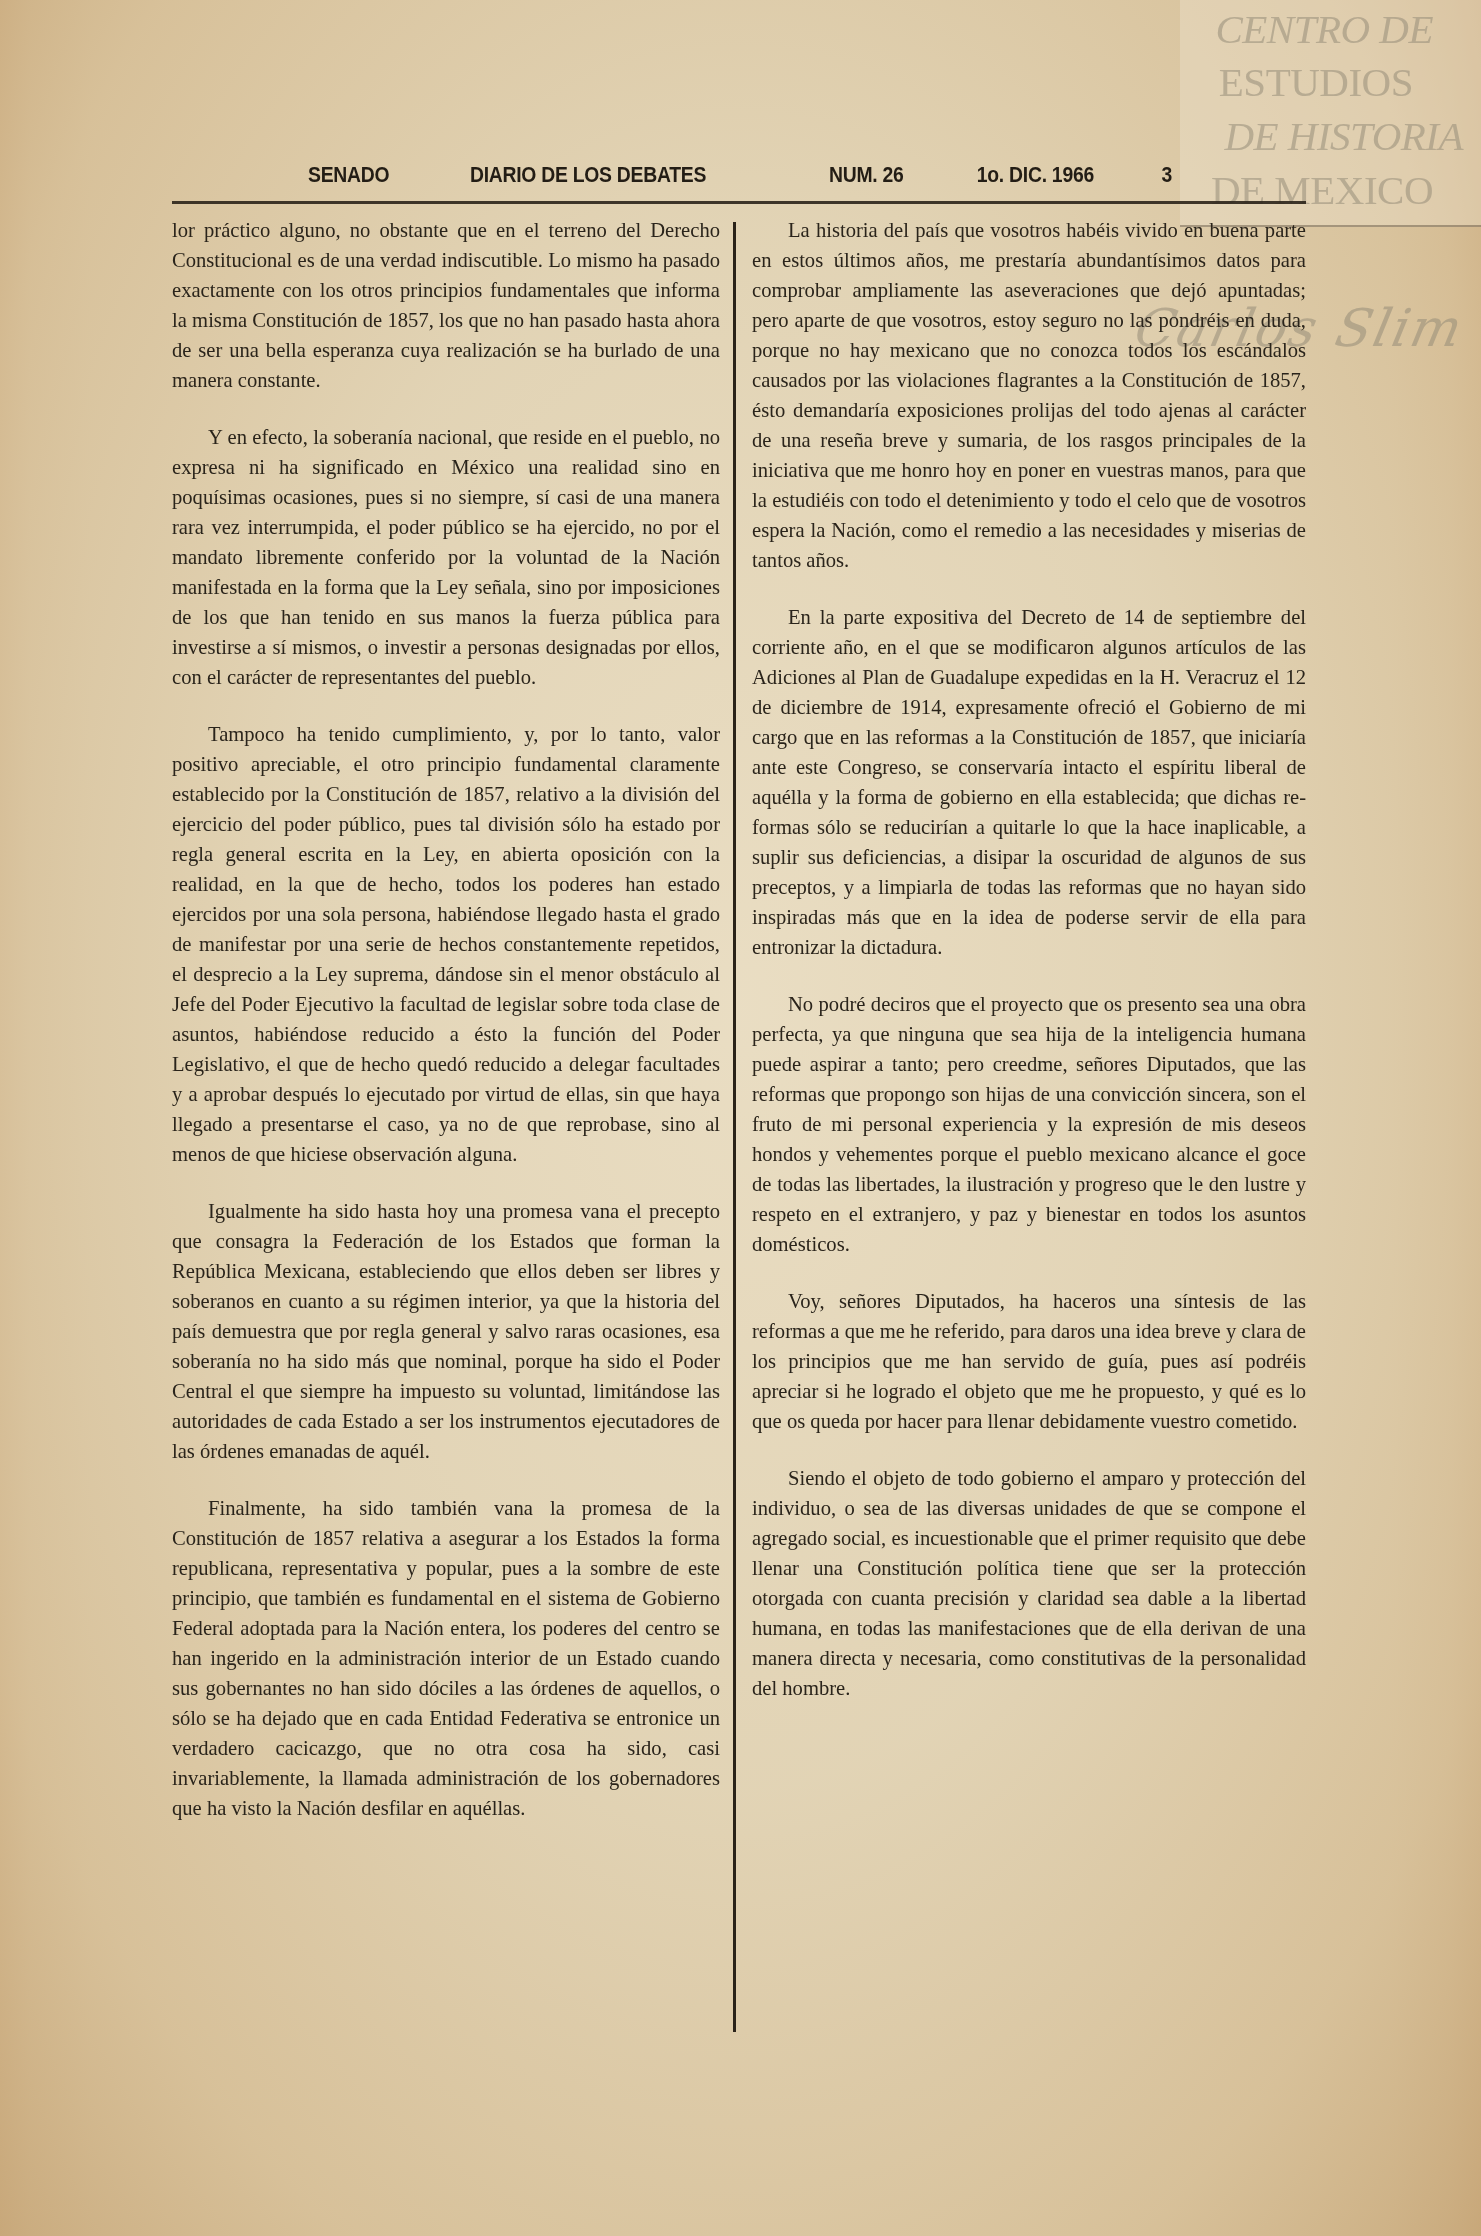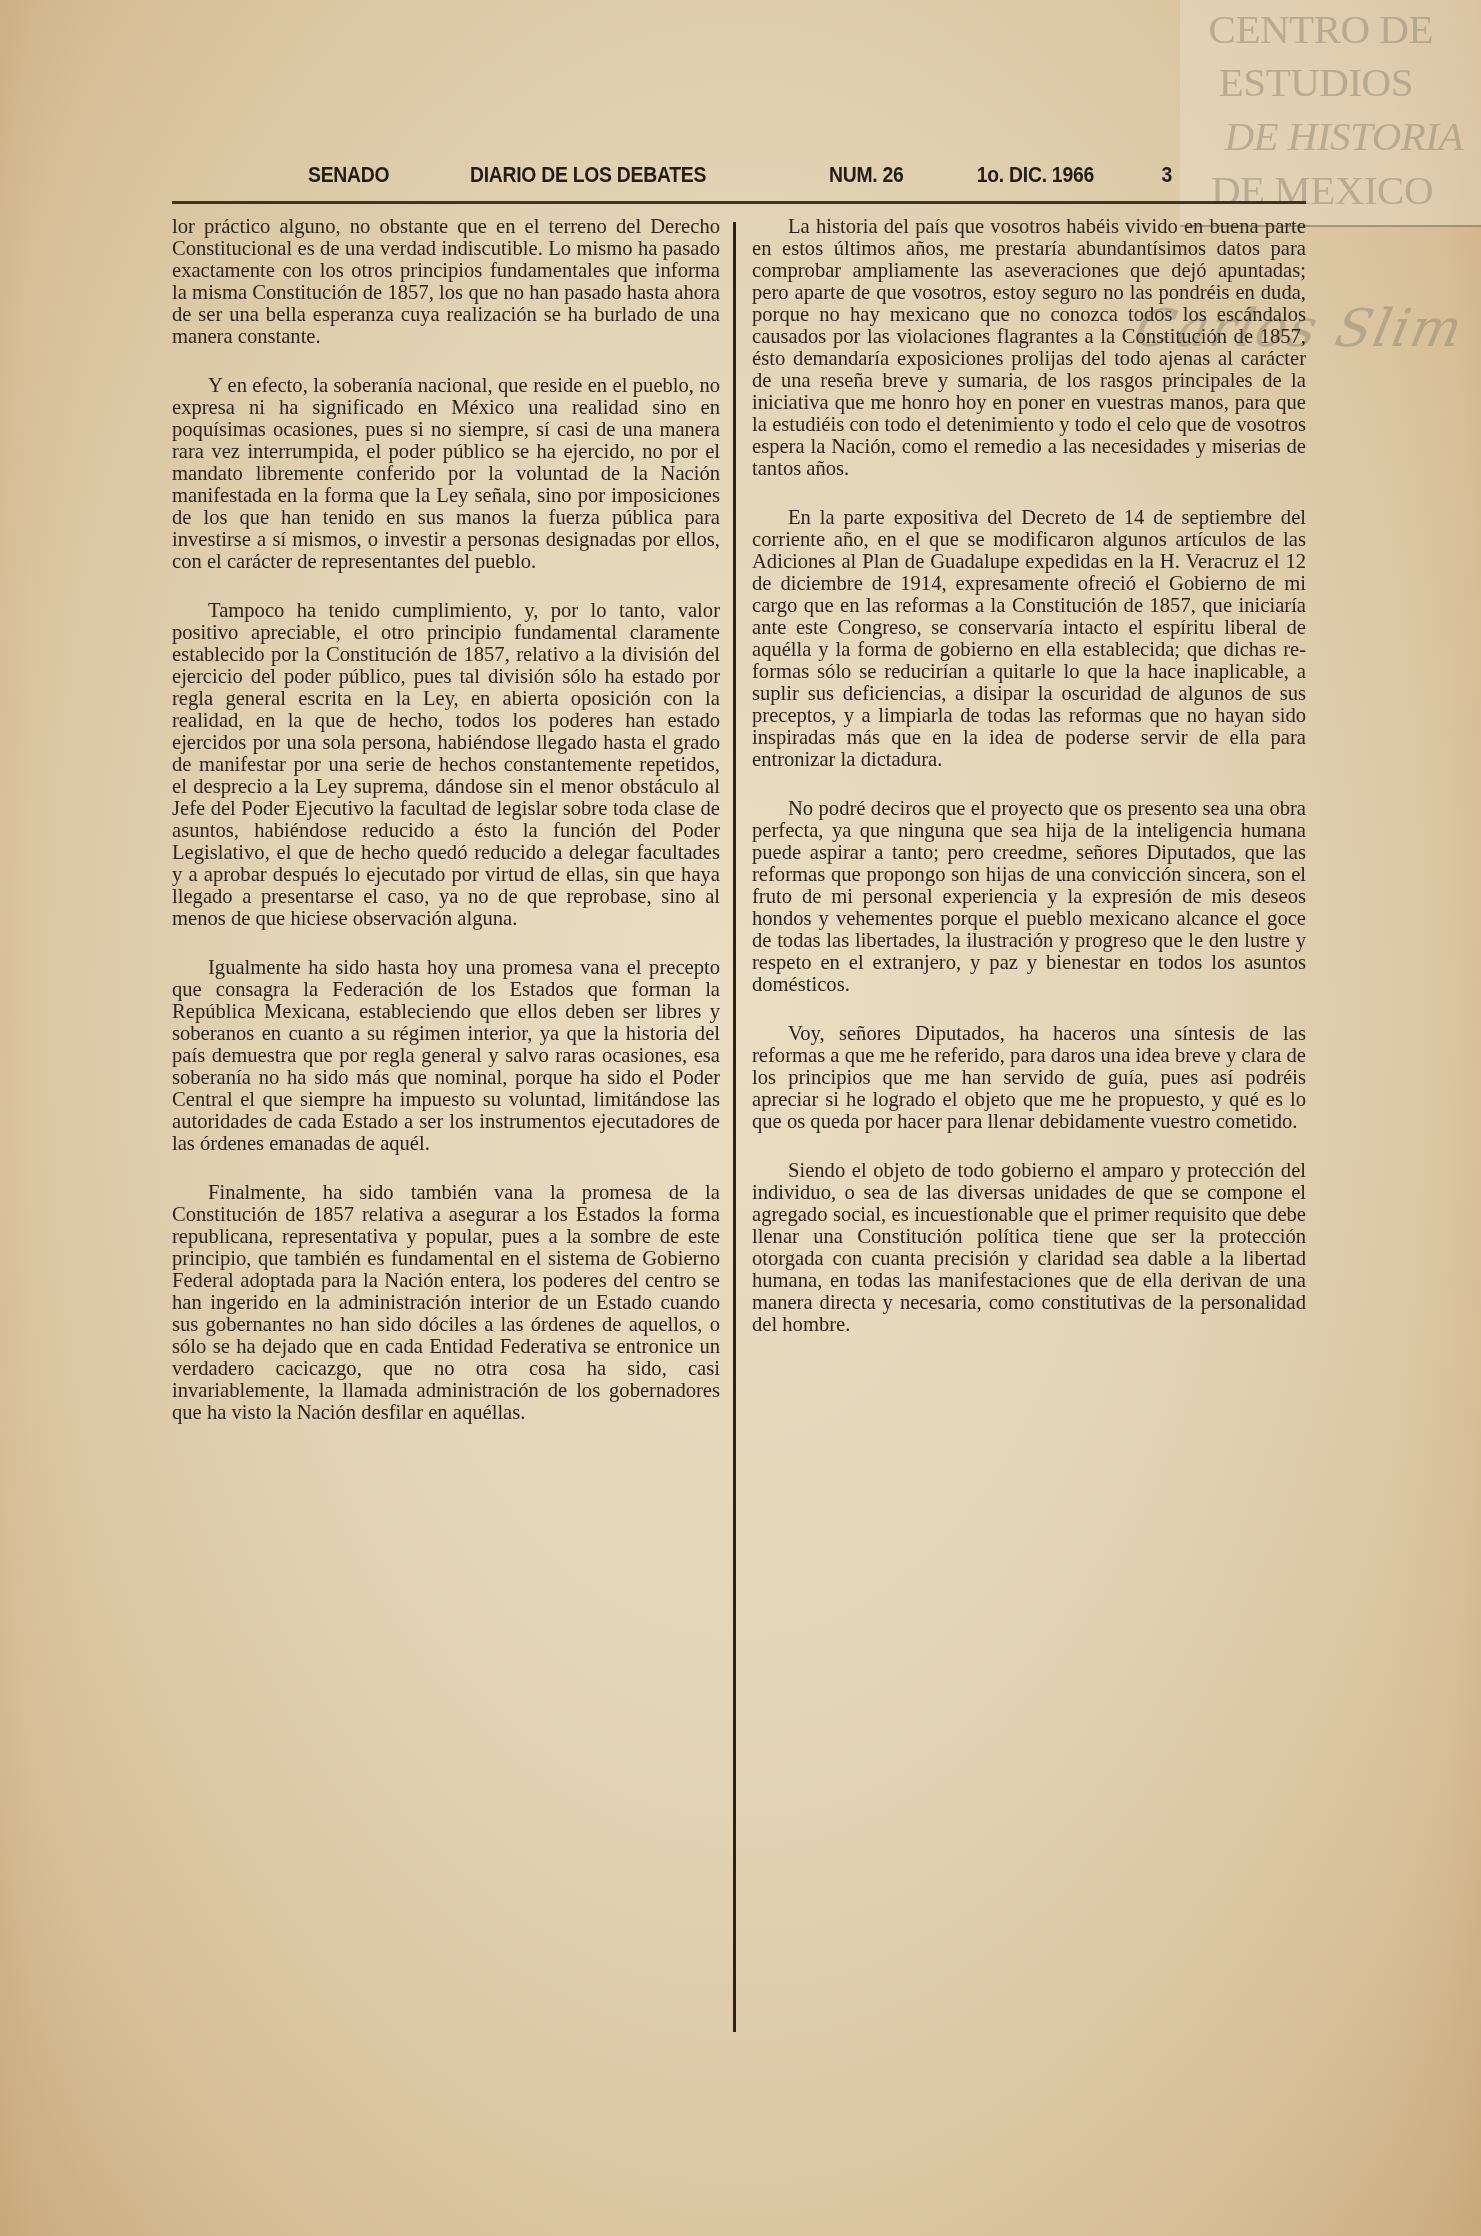--- a/index.html
+++ b/index.html
@@ -46,21 +46,21 @@
     height: 3px;
     background: #2b241a;
     opacity: 0.9;
   }
 
   
   .column {
     position: absolute;
     top: 215px;
     font-size: 20.6px;
-    line-height: 22px;
+    line-height: 30px;
     text-align: justify;
     hyphens: manual;
   }
   .col-left  { left: 172px; width: 548px; }
   .col-right { left: 752px; width: 554px; }
   .column p { margin: 0 0 27px 0; text-indent: 36px; }
   .column p.cont { text-indent: 0; }
   .column p.last { margin-bottom: 0; }
 
   .column-divider {
@@ -83,21 +83,21 @@
     pointer-events: none;
   }
   .wm-line {
     position: absolute;
     right: 26px;
     font-family: "Liberation Serif", "DejaVu Serif", serif;
     font-size: 41px;
     letter-spacing: -0.5px;
     white-space: nowrap;
   }
-  .wm-1 { top: 5px; right: 48px; }
+  .wm-1 { top: 5px; right: 48px; font-style: italic; }
   .wm-2 { top: 58px; right: 68px; margin-left: 32px; }
   .wm-3 { top: 112px; right: 18px; font-style: italic; }
   .wm-4 { top: 166px; right: 48px; }
   .wm-fund {
     position: absolute;
     top: 240px;
     right: 10px;
     font-family: "Liberation Sans", "DejaVu Sans", sans-serif;
     font-size: 37px;
     letter-spacing: 12px;

